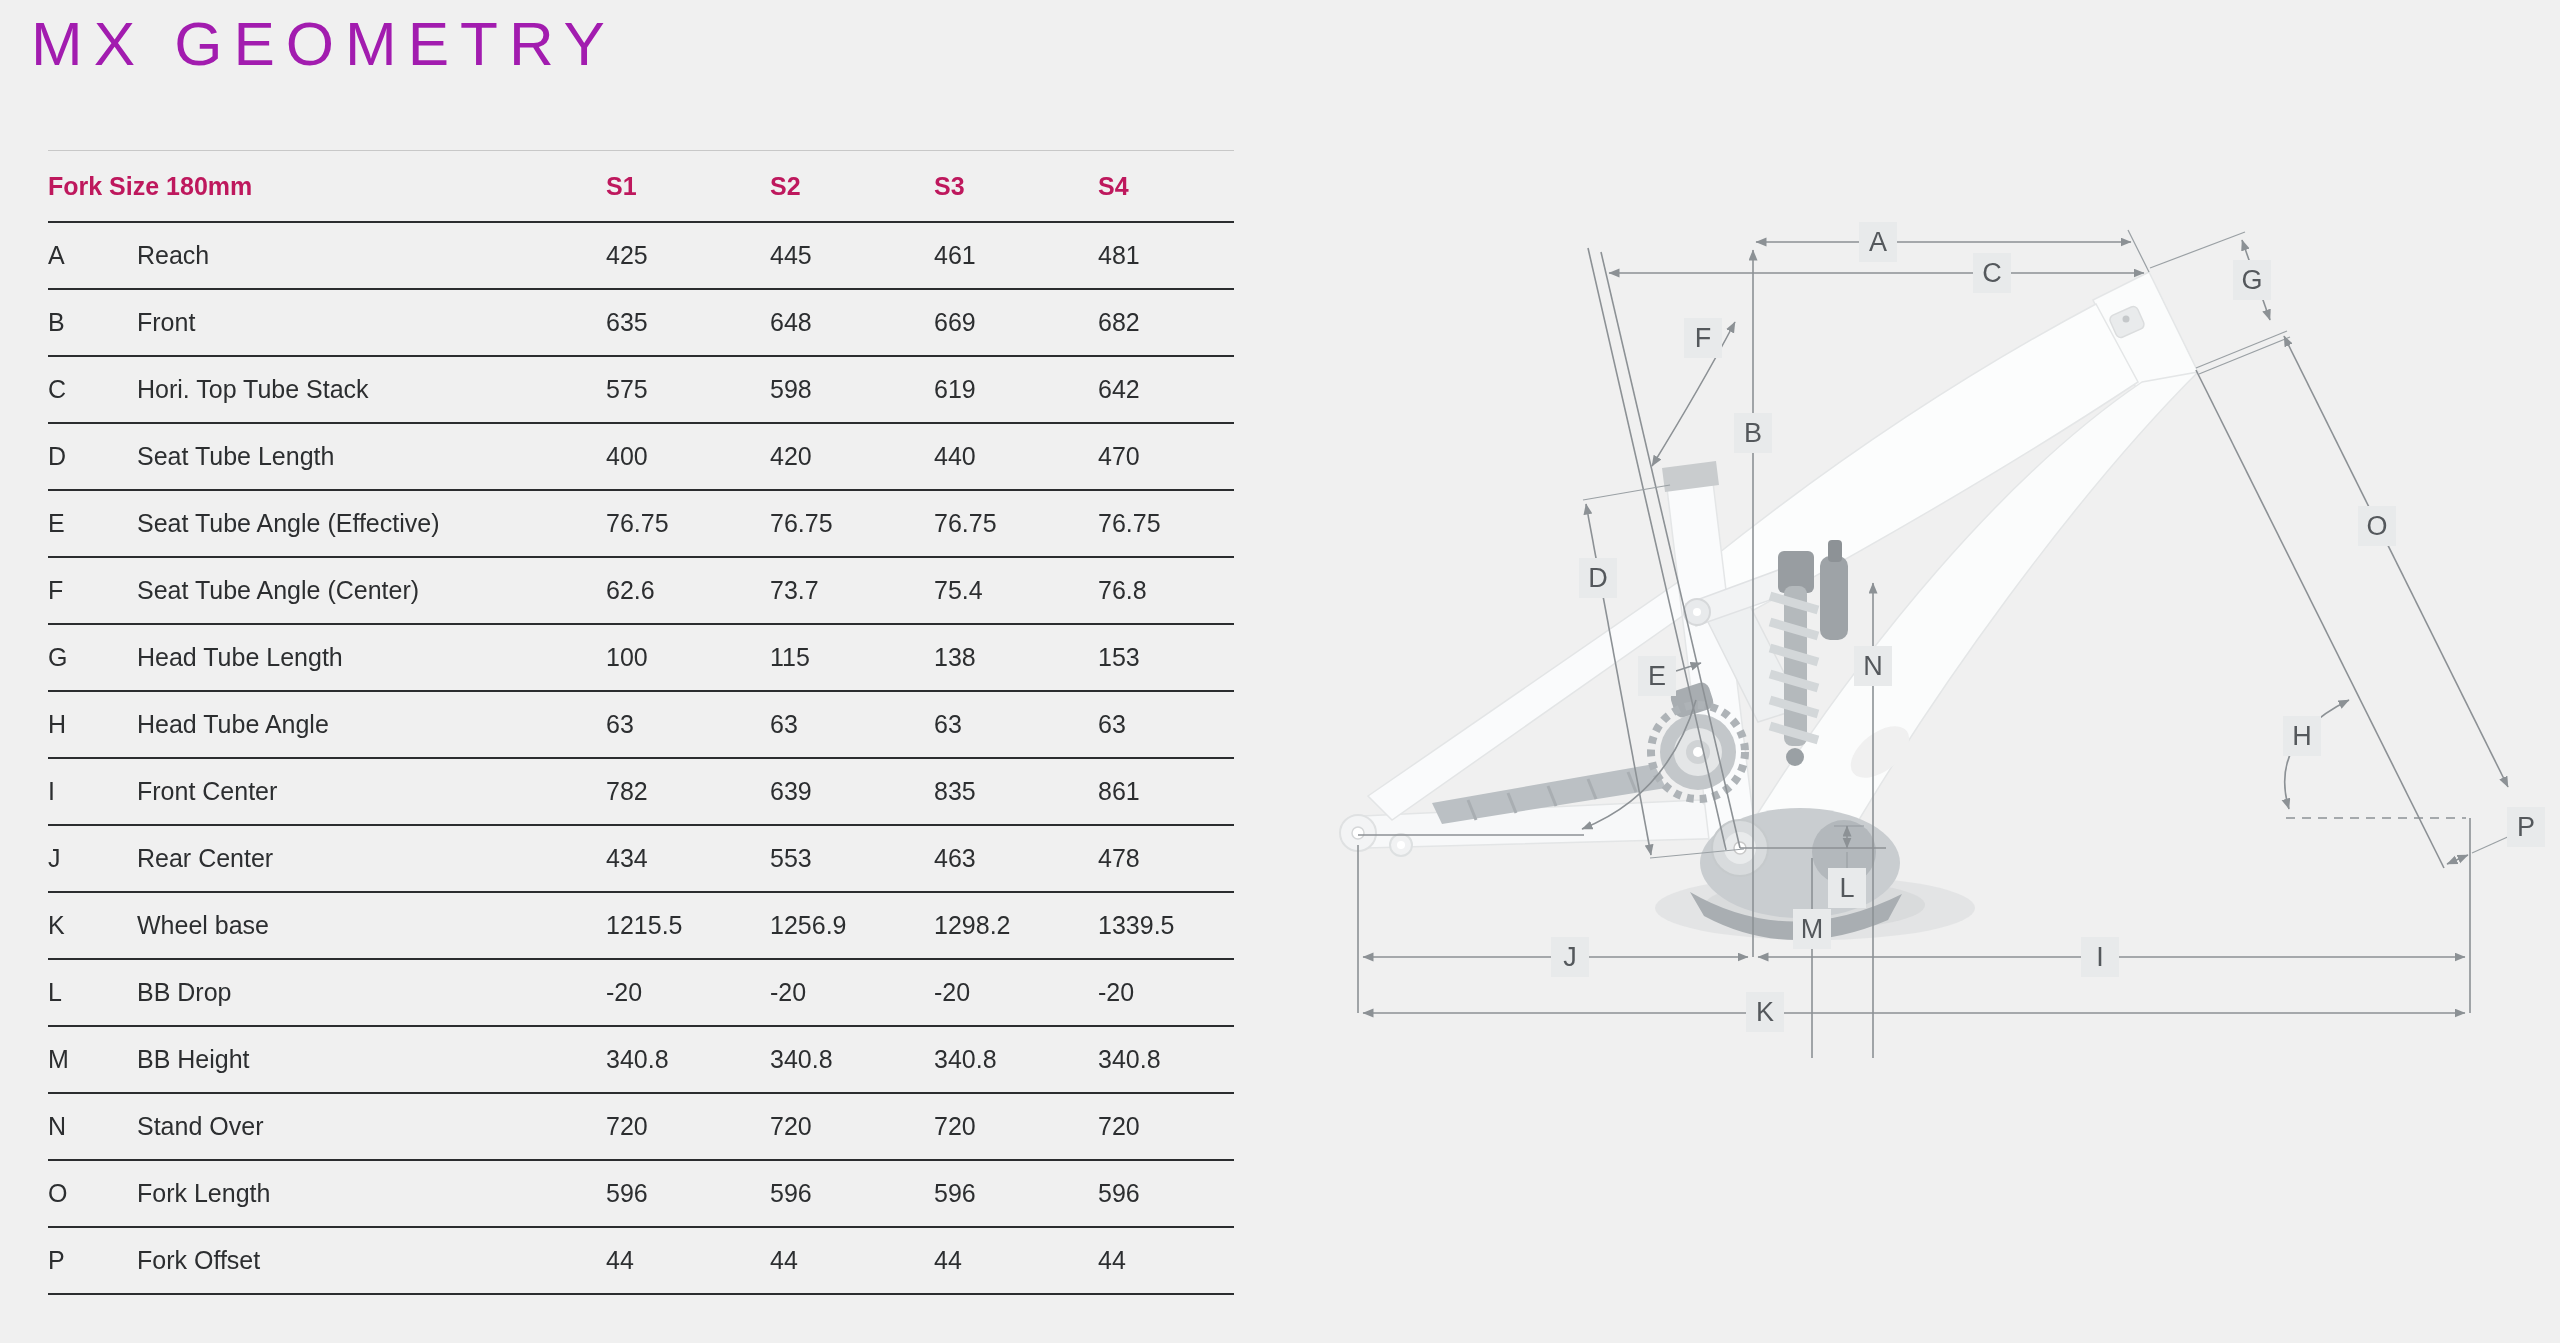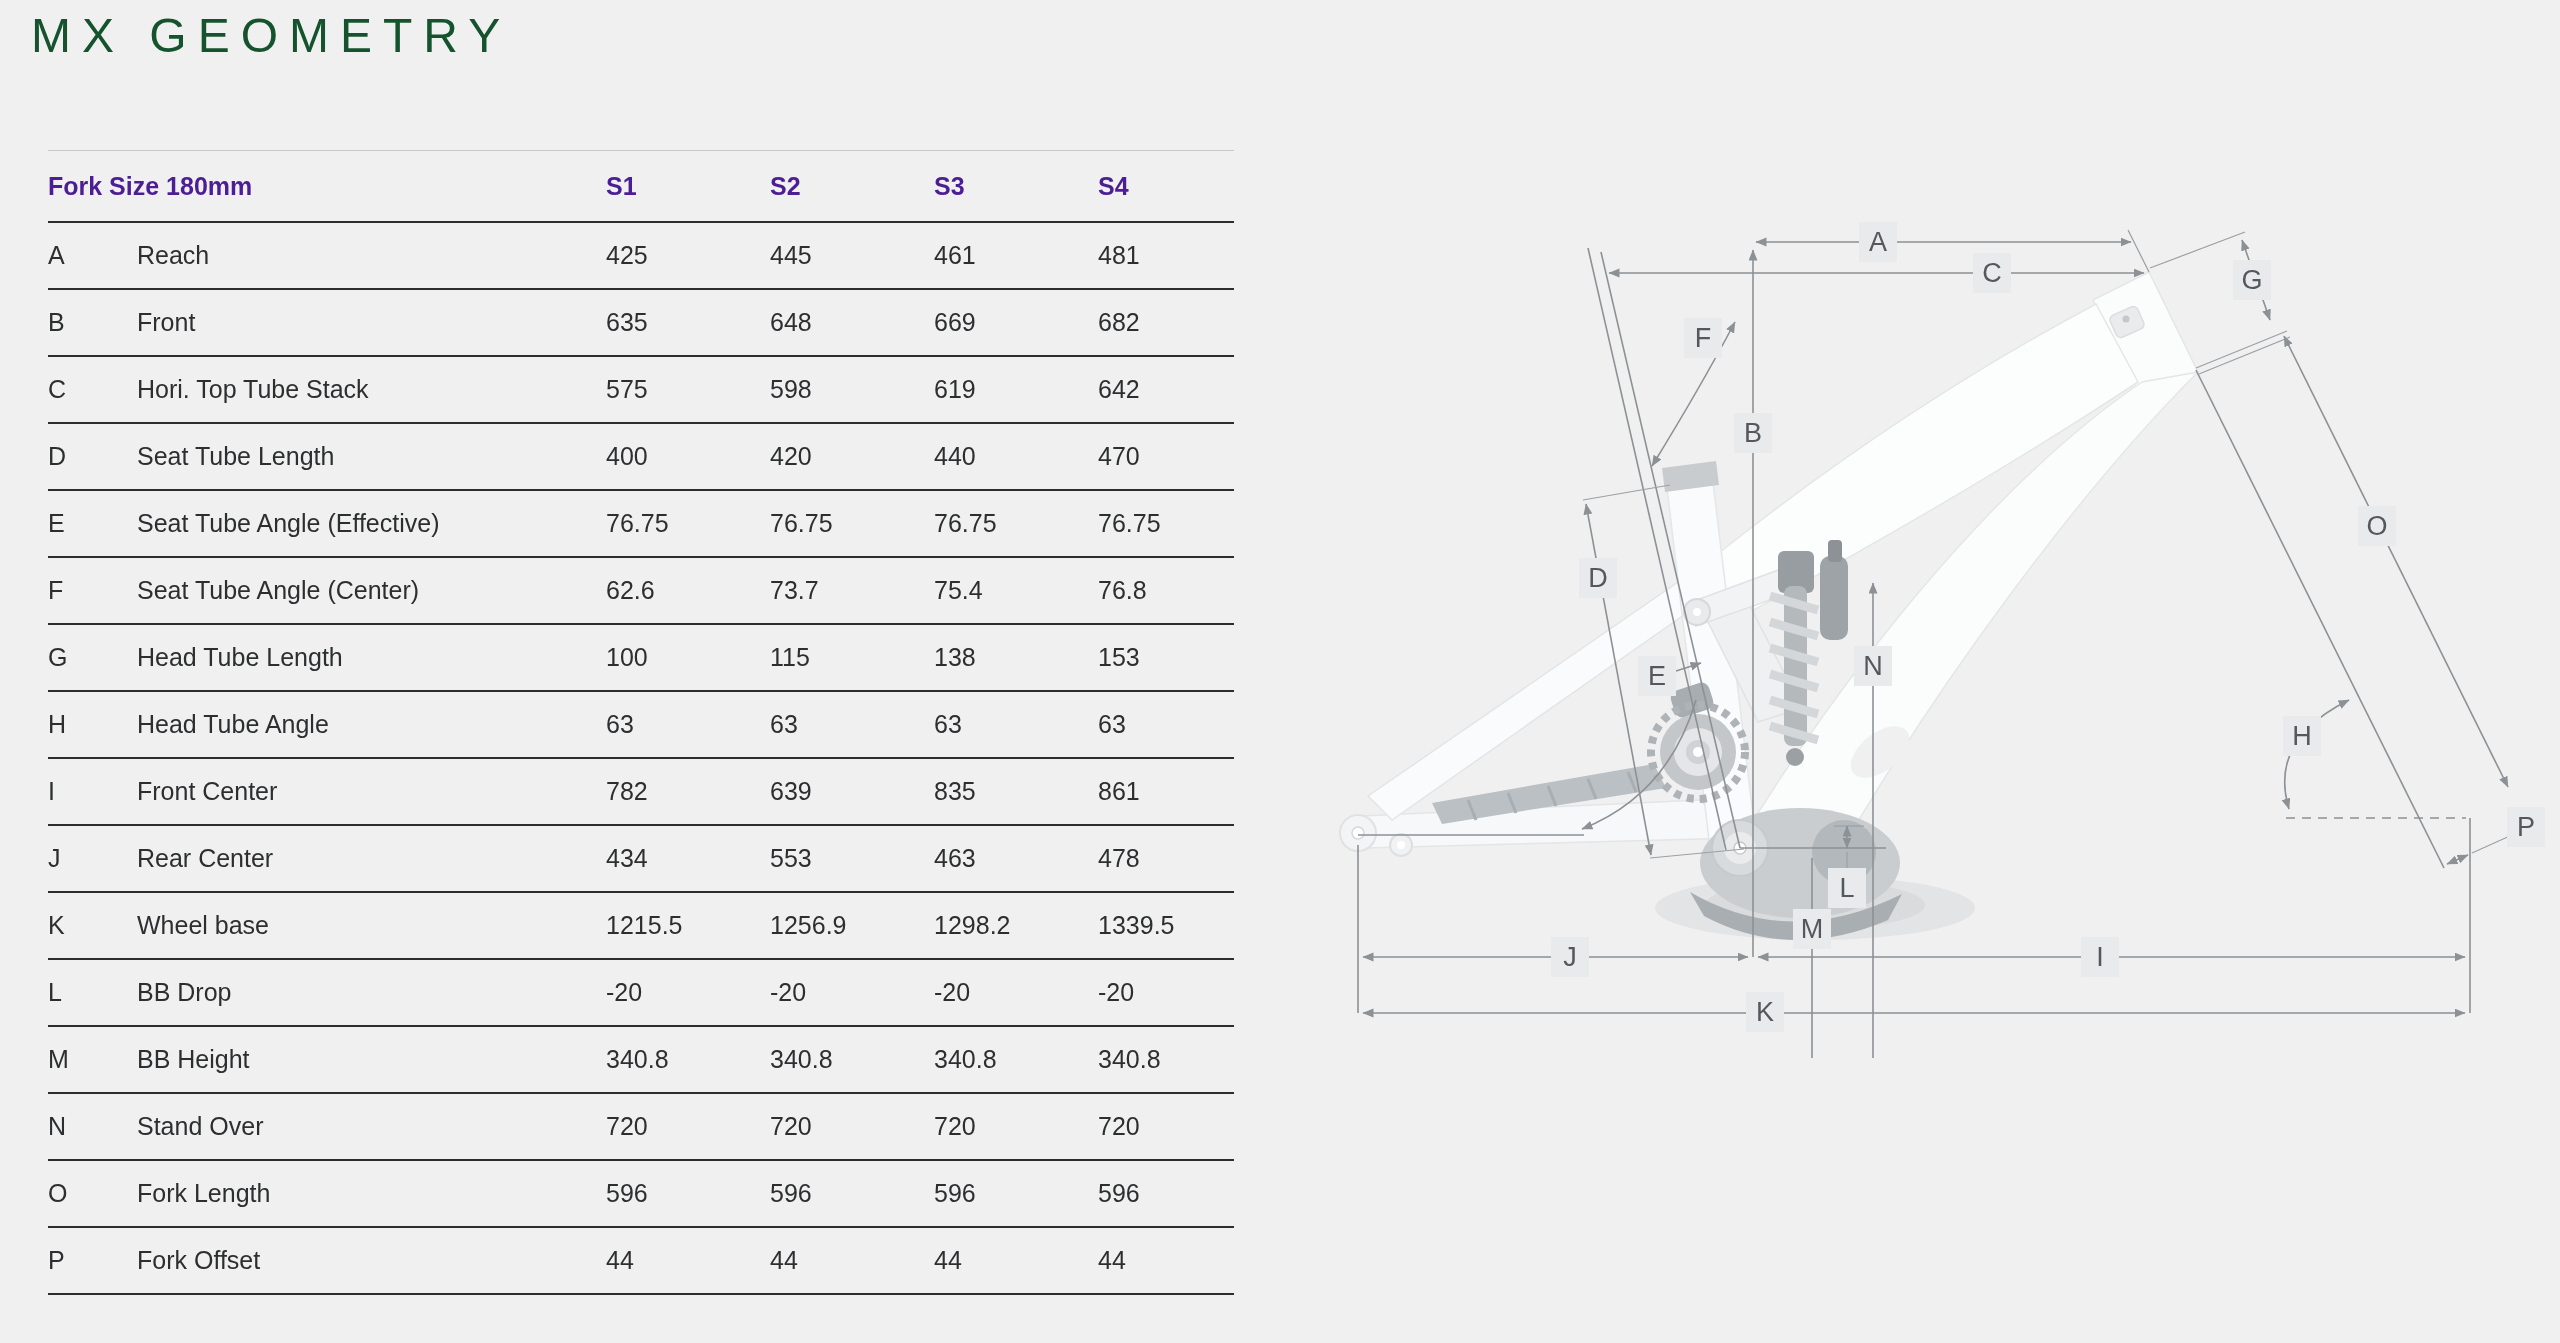--- a/index.html
+++ b/index.html
@@ -4,36 +4,36 @@
 <style>
   html,body{margin:0;padding:0;}
   body{
     width:2560px;height:1343px;position:relative;overflow:hidden;
     background:#f0f0f0;
     font-family:"Liberation Sans", sans-serif;
     color:#27292b;
   }
   #page-title{
     position:absolute;left:31px;top:8px;
-    font-size:48px;font-weight:500;letter-spacing:11px;color:#14532d;
+    font-size:62px;font-weight:500;letter-spacing:11px;color:#a21caf;
   }
   #geo-table-wrap{
     position:absolute;left:48px;top:150px;width:1186px;
   }
   table.geo{
     width:100%;border-collapse:collapse;table-layout:fixed;
     border-top:1px solid #c8c8c8;
     font-size:25px;
   }
   table.geo col.c-letter{width:89px;}
   table.geo col.c-label{width:469px;}
   table.geo col.c-v{width:164px;}
   table.geo col.c-v4{width:136px;}
   table.geo thead th{
-    text-align:left;font-weight:bold;color:#4c1d95;
+    text-align:left;font-weight:bold;color:#be185d;
     height:70px;vertical-align:middle;padding:0;
   }
   table.geo thead tr{border-bottom:2px solid #2b2d2f;}
   table.geo tbody tr{border-bottom:2px solid #2b2d2f;}
   table.geo tbody td{
     height:65px;vertical-align:middle;padding:0;
     font-weight:400;color:#2c2e30;
   }
   #diagram-svg{position:absolute;left:0;top:0;}
   .dim{stroke:#8c9195;stroke-width:1.6;fill:none;}

